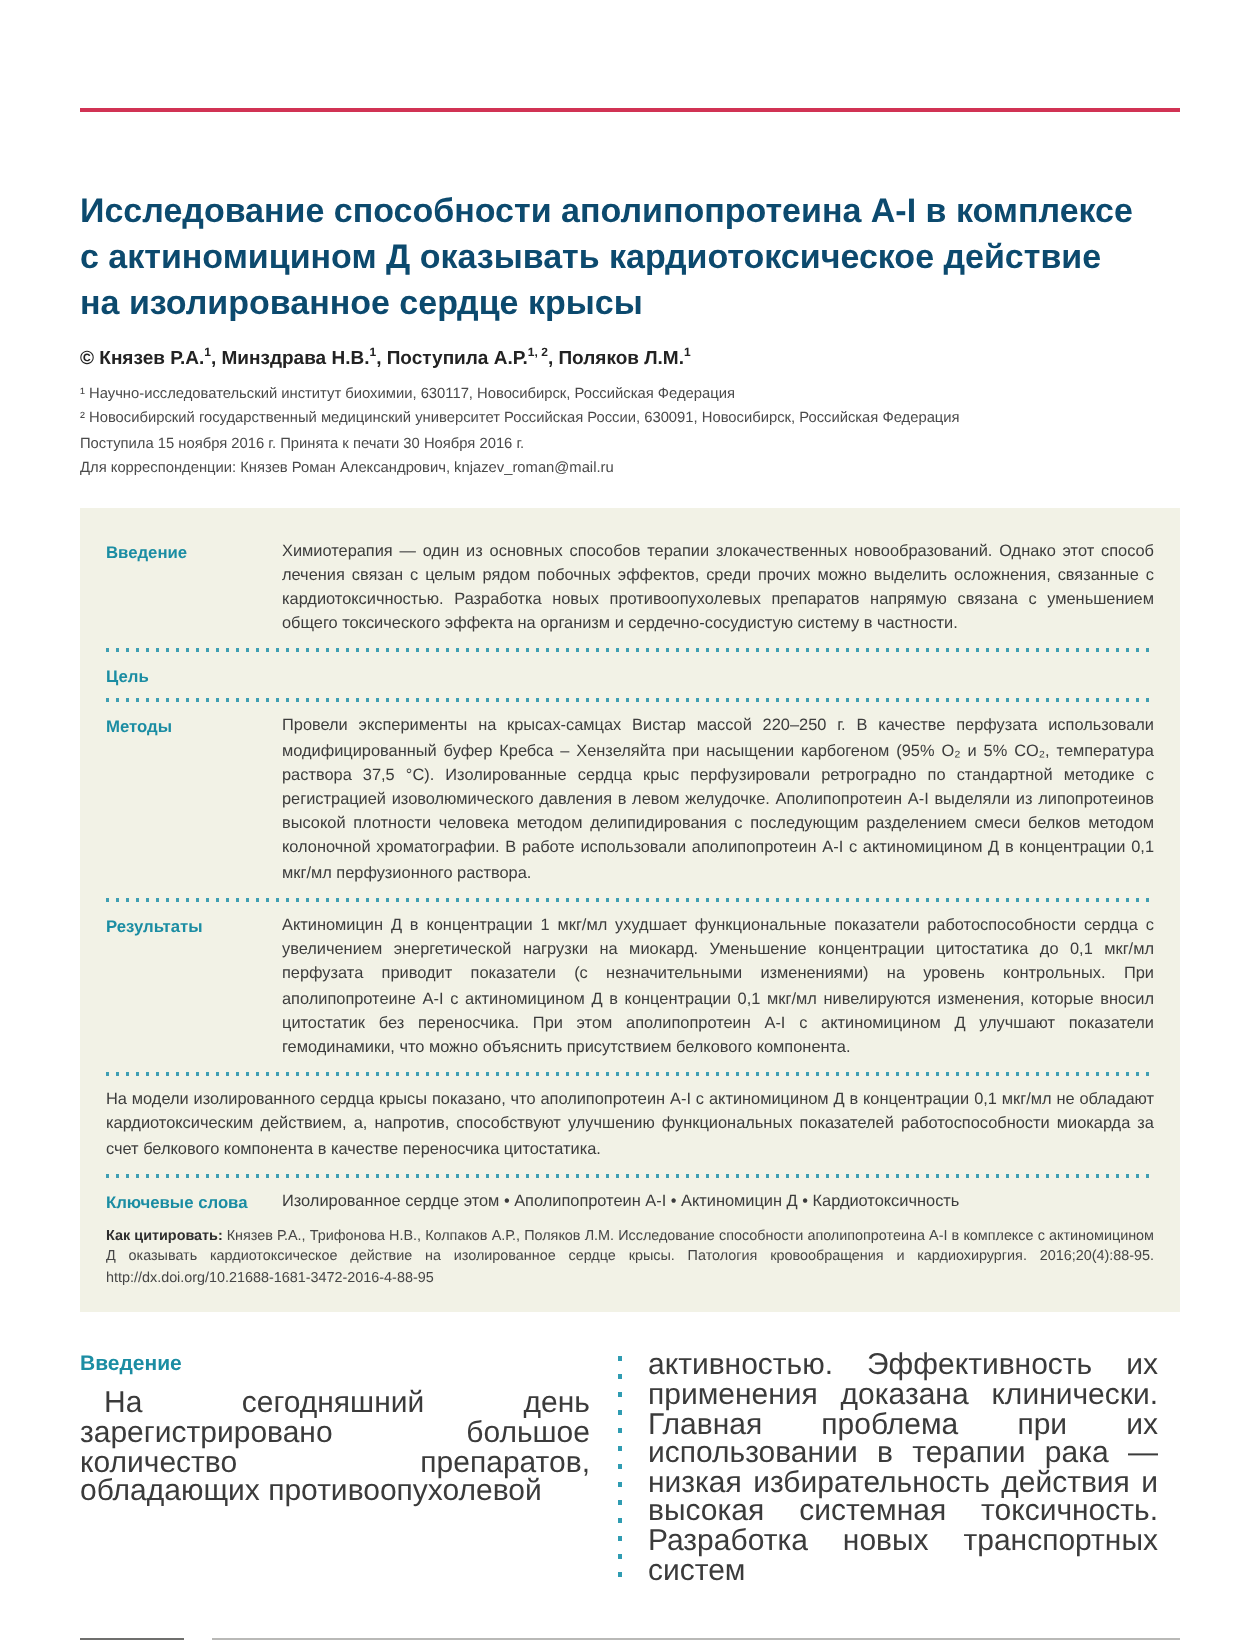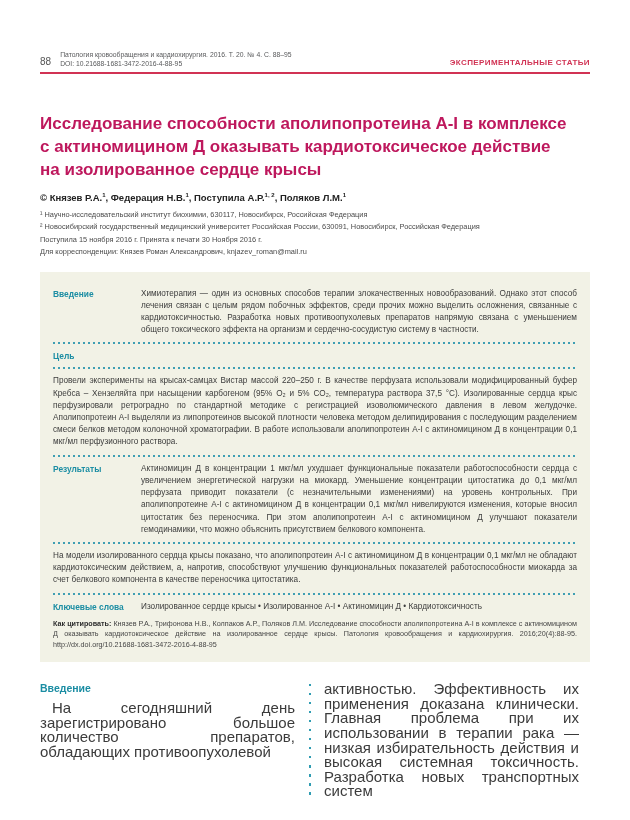--- a/index.html
+++ b/index.html
@@ -9,21 +9,21 @@
 
   
   .hdr { display:flex; align-items:flex-end; }
   .hdr-pageno { font-size:10px; color:#555; margin-right:9px; padding-bottom:1px; }
   .hdr-lines { font-size:6.8px; color:#58595b; line-height:9px; }
   .hdr-cat { margin-left:auto; font-size:8px; font-weight:bold; color:#d13354;
              letter-spacing:.4px; padding-bottom:1px; }
   .hdr-rule { height:1.5px; background:#d13354; margin-top:4px; }
 
   
-  .title { margin-top:38px; color:#be185d; font-weight:bold; font-size:17px; line-height:23px; }
+  .title { margin-top:38px; color:#0c4a6e; font-weight:bold; font-size:17px; line-height:23px; }
   .authors { margin-top:11px; font-size:9.5px; font-weight:bold; color:#222; }
   .authors sup { font-size:6px; font-weight:bold; }
   .affil { margin-top:6px; font-size:7.4px; color:#4a4a4a; line-height:11.5px; }
   .affil div { margin-bottom:1px; }
 
   
   .abs { margin-top:14px; background:#f2f2e6; padding:10px 13px 12px 13px; }
   .abs-row { display:flex; padding:6px 0; }
   .abs-label { width:88px; flex:0 0 88px; color:#1b8da3; font-weight:bold; font-size:8.4px; padding-top:1px; }
   .abs-text { flex:1; font-size:8.2px; line-height:12.2px; text-align:justify; color:#3c3c3c; }
@@ -46,37 +46,29 @@
   .cc-badge { width:52px; height:27px; flex:0 0 52px; }
   .cc-top { height:19px; background:#9c9c9a; border:1px solid #6f6f6d; border-bottom:none;
             display:flex; align-items:center; justify-content:center; gap:5px; }
   .footer-right { flex:1; margin-left:14px; border-top:1px solid #b9b9b7; padding-top:7px; }
 </style>
 </head>
 <body>
 
 <div class="page">
 
-  <div class="hdr">
-    <div class="hdr-pageno">88</div>
-    <div class="hdr-lines">
-      <div>Патология кровообращения и кардиохирургия. 2016. Т. 20. № 4. С. 88–95</div>
-      <div>DOI: 10.21688-1681-3472-2016-4-88-95</div>
-    </div>
-    <div class="hdr-cat">ЭКСПЕРИМЕНТАЛЬНЫЕ СТАТЬИ</div>
-  </div>
   <div class="hdr-rule"></div>
 
   <div class="title">
     <div>Исследование способности аполипопротеина A-I в комплексе</div>
     <div>с актиномицином Д оказывать кардиотоксическое действие</div>
     <div>на изолированное сердце крысы</div>
   </div>
 
-  <div class="authors"><span><span>© Князев Р.А.</span><sup>1</sup></span><span><span>, Федерация Н.В.</span><sup>1</sup></span><span><span>, Поступила А.Р.</span><sup>1, 2</sup></span><span><span>, Поляков Л.М.</span><sup>1</sup></span></div>
+  <div class="authors"><span><span>© Князев Р.А.</span><sup>1</sup></span><span><span>, Минздрава Н.В.</span><sup>1</sup></span><span><span>, Поступила А.Р.</span><sup>1, 2</sup></span><span><span>, Поляков Л.М.</span><sup>1</sup></span></div>
 
   <div class="affil">
     <div>¹ Научно-исследовательский институт биохимии, 630117, Новосибирск, Российская Федерация</div>
     <div>² Новосибирский государственный медицинский университет Российская России, 630091, Новосибирск, Российская Федерация</div>
     <div>Поступила 15 ноября 2016 г. Принята к печати 30 Ноября 2016 г.</div>
     <div>Для корреспонденции: Князев Роман Александрович, knjazev_roman@mail.ru</div>
   </div>
 
   <div class="abs">
 
@@ -85,38 +77,39 @@
       <div class="abs-text">Химиотерапия — один из основных способов терапии злокачественных новообразований. Однако этот способ лечения связан с целым рядом побочных эффектов, среди прочих можно выделить осложнения, связанные с кардиотоксичностью. Разработка новых противоопухолевых препаратов напрямую связана с уменьшением общего токсического эффекта на организм и сердечно-сосудистую систему в частности.</div>
     </div>
     <div class="dotted-h"></div>
 
     <div class="abs-row">
       <div class="abs-label">Цель</div>
     </div>
     <div class="dotted-h"></div>
 
     <div class="abs-row">
+      <div class="abs-label">Методы</div>
       <div class="abs-text">Провели эксперименты на крысах-самцах Вистар массой 220–250 г. В качестве перфузата использовали модифицированный буфер Кребса – Хензеляйта при насыщении карбогеном (95% O₂ и 5% CO₂, температура раствора 37,5 °C). Изолированные сердца крыс перфузировали ретроградно по стандартной методике с регистрацией изоволюмического давления в левом желудочке. Аполипопротеин A-I выделяли из липопротеинов высокой плотности человека методом делипидирования с последующим разделением смеси белков методом колоночной хроматографии. В работе использовали аполипопротеин A-I с актиномицином Д в концентрации 0,1 мкг/мл перфузионного раствора.</div>
     </div>
     <div class="dotted-h"></div>
 
     <div class="abs-row">
       <div class="abs-label">Результаты</div>
       <div class="abs-text">Актиномицин Д в концентрации 1 мкг/мл ухудшает функциональные показатели работоспособности сердца с увеличением энергетической нагрузки на миокард. Уменьшение концентрации цитостатика до 0,1 мкг/мл перфузата приводит показатели (с незначительными изменениями) на уровень контрольных. При аполипопротеине A-I с актиномицином Д в концентрации 0,1 мкг/мл нивелируются изменения, которые вносил цитостатик без переносчика. При этом аполипопротеин A-I с актиномицином Д улучшают показатели гемодинамики, что можно объяснить присутствием белкового компонента.</div>
     </div>
     <div class="dotted-h"></div>
 
     <div class="abs-row">
       <div class="abs-text">На модели изолированного сердца крысы показано, что аполипопротеин A-I с актиномицином Д в концентрации 0,1 мкг/мл не обладают кардиотоксическим действием, а, напротив, способствуют улучшению функциональных показателей работоспособности миокарда за счет белкового компонента в качестве переносчика цитостатика.</div>
     </div>
     <div class="dotted-h"></div>
 
     <div class="abs-row">
       <div class="abs-label">Ключевые слова</div>
-      <div class="abs-text">Изолированное сердце крысы • Изолированное A-I • Актиномицин Д • Кардиотоксичность</div>
+      <div class="abs-text">Изолированное сердце этом • Аполипопротеин A-I • Актиномицин Д • Кардиотоксичность</div>
     </div>
 
     <div class="cite"><span class="cite-label">Как цитировать:</span><span>Князев Р.А., Трифонова Н.В., Колпаков А.Р., Поляков Л.М. Исследование способности аполипопротеина A-I в комплексе с актиномицином Д оказывать кардиотоксическое действие на изолированное сердце крысы. Патология кровообращения и кардиохирургия. 2016;20(4):88-95. http://dx.doi.org/10.21688-1681-3472-2016-4-88-95</span></div>
   </div>
 
   <div class="body-cols">
     <div class="col">
       <div class="body-heading">Введение</div>
       <div class="body-par indent">На сегодняшний день зарегистрировано большое количество препаратов, обладающих противоопухолевой</div>
     </div>

